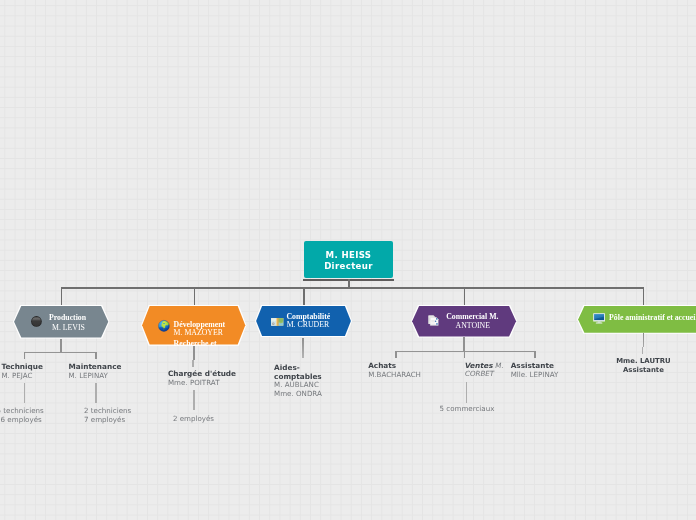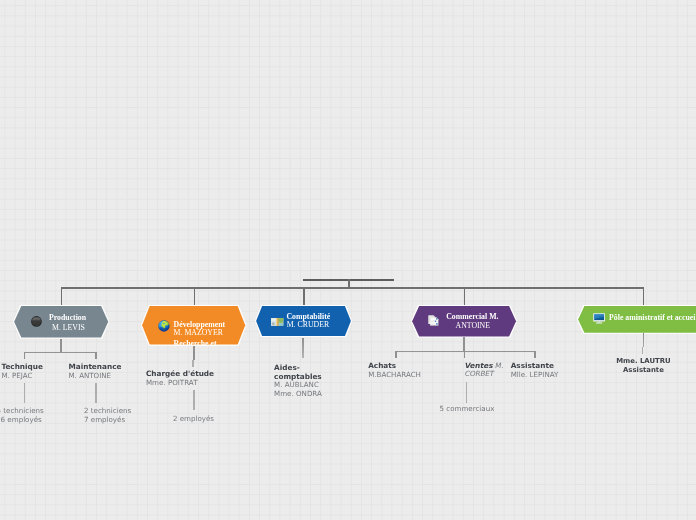--- a/index.html
+++ b/index.html
@@ -50,20 +50,24 @@
   .note{position:absolute;white-space:nowrap;font-family:"DejaVu Sans",sans-serif;
     font-size:7.1px;line-height:9.1px;color:#76797d;}
   .note span{display:block;}
 </style>
 </head>
 <body>
 
 <div id="canvas">
 
   <div id="root-shadow"></div>
+  <div id="root-node">
+    <span>M. HEISS</span><br>
+    <span>Directeur</span>
+  </div>
 
   <div class="vline" style="left:348.4px;top:279px;height:9px;"></div>
   <div class="hline" style="left:60.6px;top:287px;width:583px;"></div>
   <div class="vline" style="left:60.6px;top:287px;height:19px;"></div>
   <div class="vline" style="left:193.6px;top:287px;height:19px;"></div>
   <div class="vline" style="left:303.2px;top:287px;height:19px;"></div>
   <div class="vline" style="left:463.8px;top:287px;height:19px;"></div>
   <div class="vline" style="left:642.6px;top:287px;height:19px;"></div>
 
   <div class="dept" style="left:13.9px;top:305.6px;width:94.2px;height:15px;">
@@ -221,31 +225,31 @@
     <span class="s">M. PEJAC</span>
   </div>
   <div class="vline3" style="left:23.6px;top:382.8px;height:20px;"></div>
   <div class="note" style="left:-8.0px;top:405.6px;">
     <span>15 techniciens</span>
     <span style="margin-left:8.6px;">6 employés</span>
   </div>
 
   <div class="leaf" style="left:68.5px;top:363.2px;">
     <span class="t">Maintenance</span>
-    <span class="s">M. ANTOINE</span>
+    <span class="s">M. LEPINAY</span>
   </div>
   <div class="vline3" style="left:95.4px;top:382.8px;height:20px;"></div>
   <div class="note" style="left:84px;top:405.6px;">
     <span>2 techniciens</span>
     <span>7 employés</span>
   </div>
 
   <div class="vline2" style="left:193.1px;top:345.8px;height:14.6px;"></div>
   <div class="vline3" style="left:192.3px;top:360.2px;height:7px;"></div>
-  <div class="leaf" style="left:146px;top:370.2px;">
+  <div class="leaf" style="left:168px;top:370.2px;">
     <span class="t">Chargée d'étude</span>
     <span class="s">Mme. POITRAT</span>
   </div>
   <div class="vline3" style="left:193.3px;top:390px;height:20.4px;"></div>
   <div class="note" style="left:172.9px;top:414.3px;">
     <span>2 employés</span>
   </div>
 
   <div style="position:absolute;left:302.4px;top:337.9px;width:1.4px;height:20.2px;background:linear-gradient(to bottom,#8e8e8e,#b4b4b4);"></div>
   <div class="leaf" style="left:274.1px;top:363.6px;">

